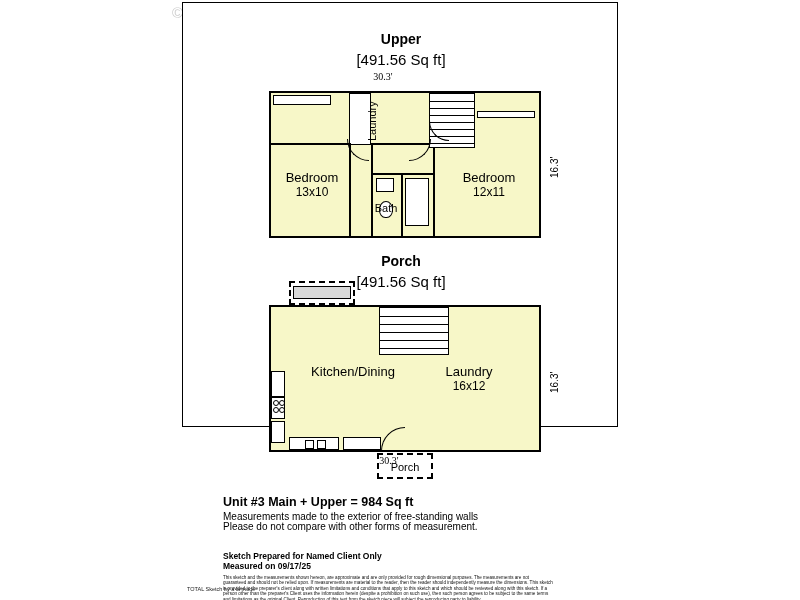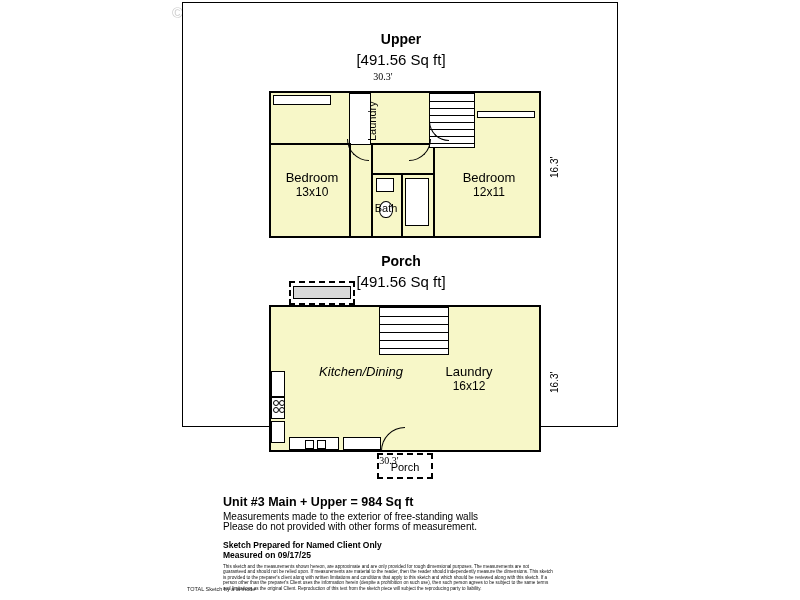--- a/index.html
+++ b/index.html
@@ -143,21 +143,21 @@
     margin-bottom: 3px;
   }
   .f-small {
     font-size: 10px;
     line-height: 9.5px;
   }
   .f-bold-small {
     font-weight: bold;
     font-size: 8.5px;
     line-height: 10px;
-    margin-top: 9px;
+    margin-top: 20px;
   }
   .f-tiny {
     font-size: 4.6px;
     line-height: 5.4px;
     margin-top: 4px;
     color: #111;
     width: 330px;
   }
   .sketch-credit {
     position: absolute;
@@ -260,32 +260,32 @@
     <div class="white-box" style="left:106px; top:434px; width:50px; height:13px;"></div>
     <div style="position:absolute; left:122px; top:437px; width:7px; height:7px; border:1px solid #000;"></div>
     <div style="position:absolute; left:134px; top:437px; width:7px; height:7px; border:1px solid #000;"></div>
     <div class="white-box" style="left:160px; top:434px; width:38px; height:13px;"></div>
 
     <div class="arc" style="left:198px; top:424px; width:24px; height:24px; border-radius:24px 0 0 0; border-width:1px 0 0 1px;"></div>
 
     <div class="dashed-box" style="left:194px; top:450px; width:56px; height:26px;"></div>
     <div class="room-label" style="left:194px; top:457px; width:56px; font-size:11px;">Porch</div>
 
-    <div class="room-label" style="left:108px; top:362px; width:140px;font-style:italic;">
+    <div class="room-label" style="left:100px; top:362px; width:140px;">
       <div class="nm">Kitchen/Dining</div>
     </div>
     <div class="room-label" style="left:238px; top:362px; width:96px;">
       <div class="nm">Laundry</div>
       <div class="dim">16x12</div>
     </div>
 
     <div class="footer" style="left:40px; top:492px; width:340px;">
       <div class="f-title">Unit #3 Main + Upper = 984 Sq ft</div>
       <div class="f-small">Measurements made to the exterior of free-standing walls</div>
-      <div class="f-small">Please do not provided with other forms of measurement.</div>
+      <div class="f-small">Please do not compare with other forms of measurement.</div>
       <div class="f-bold-small">Sketch Prepared for Named Client Only</div>
       <div class="f-bold-small" style="margin-top:0;">Measured on 09/17/25</div>
       <div class="f-tiny">This sketch and the measurements shown hereon, are approximate and are only provided for rough dimensional purposes. The measurements are not guaranteed and should not be relied upon.  If measurements are material to the reader, then the reader should independently measure the dimensions.  This sketch is provided to the preparer's client along with written limitations and conditions that apply to this sketch and which should be reviewed along with this sketch.  If a person other than the preparer's Client uses the information herein (despite a prohibition on such use), then such person agrees to be subject to the same terms and limitations as the original Client.  Reproduction of this text from the sketch piece will subject the reproducing party to liability.</div>
     </div>
 
     <div class="sketch-credit" style="left:4px; top:583px;">TOTAL Sketch by a la mode</div>
 
   </div>
 </div>
 

